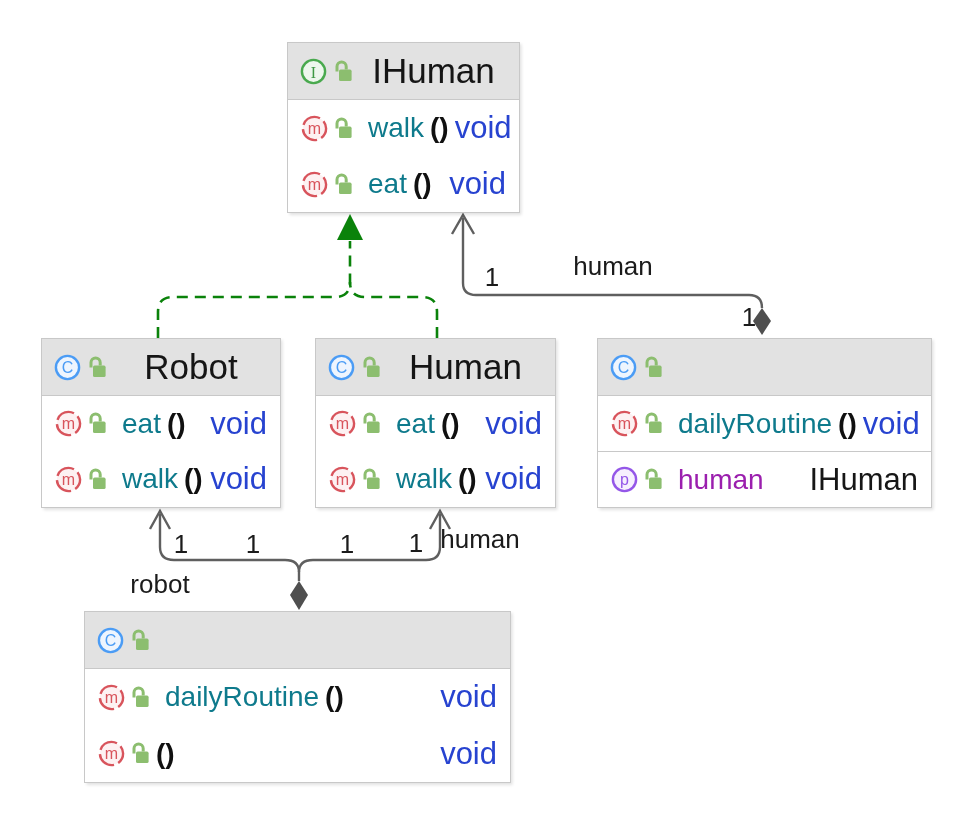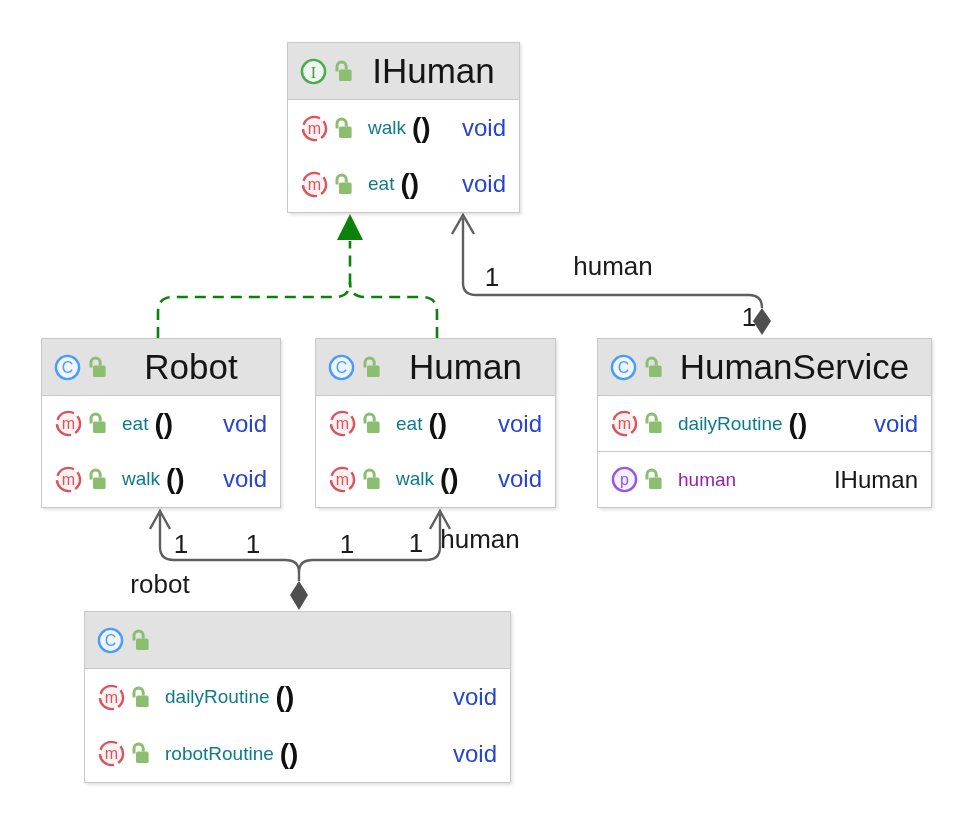--- a/index.html
+++ b/index.html
@@ -8,25 +8,25 @@
   .edges-svg{position:absolute;left:0;top:0;width:968px;height:826px;}
 
   .class-box{position:absolute;background:#ffffff;border:1px solid #c8c8c8;
              box-shadow:1.5px 2px 3px rgba(0,0,0,.12);display:flex;flex-direction:column;box-sizing:border-box;}
   .box-header{height:57px;flex:0 0 57px;background:#e2e2e2;border-bottom:1px solid #c8c8c8;
               display:flex;align-items:center;padding:0 12px;gap:7px;box-sizing:border-box;}
   .box-title{flex:1;text-align:center;font-size:35px;color:#151515;white-space:nowrap;}
   .box-body{flex:1;display:flex;flex-direction:column;}
   .member-row{flex:1;display:flex;align-items:center;padding:0 13px;gap:6px;min-height:0;}
   .member-row.with-divider{border-top:1px solid #c8c8c8;}
-  .member-name{font-size:19px;margin-left:9px;white-space:nowrap;}
+  .member-name{font-size:28px;margin-left:9px;white-space:nowrap;}
   .method-name{color:#0e7a8c;}
   .property-name{color:#9b1fae;}
   .member-params{font-size:28px;font-weight:700;color:#101010;}
-  .member-type{margin-left:auto;font-size:24px;white-space:nowrap;text-align:center;}
+  .member-type{margin-left:auto;font-size:31px;white-space:nowrap;text-align:center;}
   .type-void{color:#2743d0;}
   .type-plain{color:#161616;}
 
   .circle-icon svg,.lock svg{display:block;}
   .edge-label{position:absolute;transform:translate(-50%,-50%);font-size:26px;color:#1b1b1b;white-space:nowrap;}
 </style>
 </head>
 <body>
 
 <div class="canvas">
@@ -243,21 +243,20 @@
             <circle cx="13.5" cy="13.5" r="11.6" fill="#eef5fe" stroke="#4b9cf5" stroke-width="2.4"></circle>
         <text x="13.5" y="19" text-anchor="middle" font-size="16" fill="#4b9cf5">C</text>
           </svg>
       </span>
       <span class="lock">
         <svg width="19" height="23">
             <path d="M3 11.5 V6.6 a4.6 4.6 0 0 1 9.2 0 V9.6" fill="none" stroke="#8cbe6f" stroke-width="3"></path>
             <rect x="5" y="9.6" width="12.6" height="11.4" rx="1.6" fill="#8cbe6f"></rect>
           </svg>
       </span>
-      <span class="box-title">HumanService</span>
     </div>
     <div class="box-body">
       <div class="member-row">
         <span class="circle-icon">
           <svg width="27" height="27">
               <circle cx="13.5" cy="13.5" r="11.6" fill="#fdf1f2" stroke="#d8545c" stroke-width="2.4" stroke-dasharray="20 4.5" stroke-dashoffset="9"></circle>
           <text x="13.5" y="19" text-anchor="middle" font-size="16" fill="#d8545c">m</text>
             </svg>
         </span>
         <span class="lock">
@@ -329,20 +328,19 @@
               <circle cx="13.5" cy="13.5" r="11.6" fill="#fdf1f2" stroke="#d8545c" stroke-width="2.4" stroke-dasharray="20 4.5" stroke-dashoffset="9"></circle>
           <text x="13.5" y="19" text-anchor="middle" font-size="16" fill="#d8545c">m</text>
             </svg>
         </span>
         <span class="lock">
           <svg width="19" height="23">
               <path d="M3 11.5 V6.6 a4.6 4.6 0 0 1 9.2 0 V9.6" fill="none" stroke="#8cbe6f" stroke-width="3"></path>
               <rect x="5" y="9.6" width="12.6" height="11.4" rx="1.6" fill="#8cbe6f"></rect>
             </svg>
         </span>
-        <span class="member-name method-name">robotRoutine</span>
         <span class="member-params">()</span>
         <span class="member-type type-void">void</span>
       </div>
     </div>
   </div>
 
 </div>
 
 </body></html>

